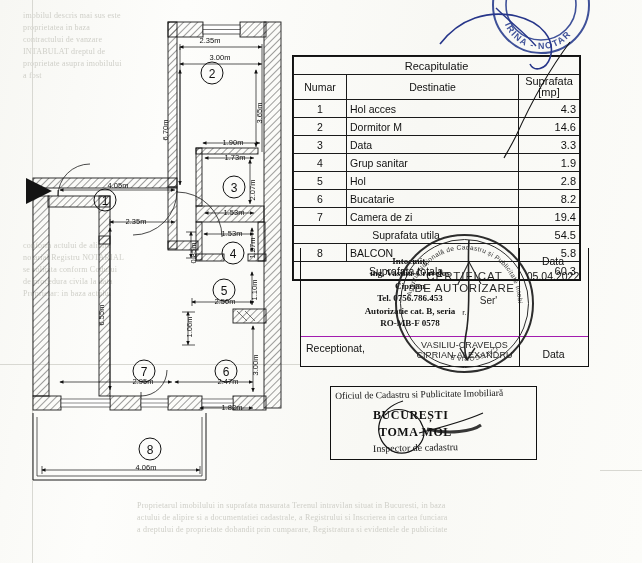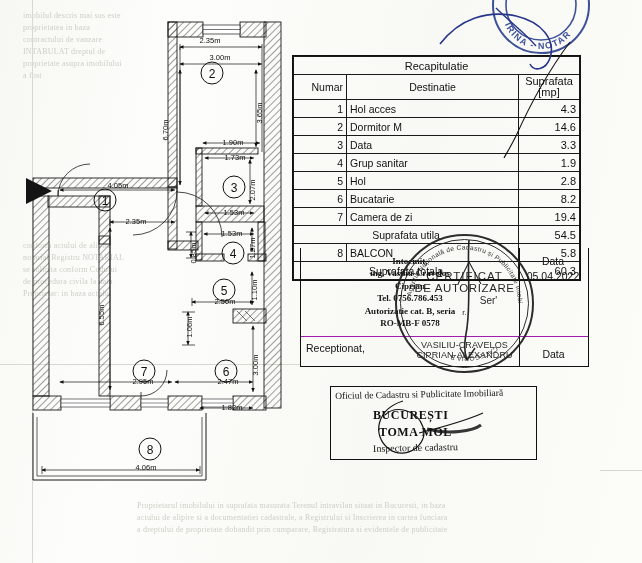--- a/index.html
+++ b/index.html
@@ -25,21 +25,21 @@
 
   
   #recap{position:absolute;left:292px;top:55px;width:287px;
          border:1.3px solid #111;background:transparent;}
   #recap table{border-collapse:collapse;width:100%;
                font-size:10.5px;}
   #recap td{border:1px solid #1a1a1a;padding:1px 3px;height:15px;
             vertical-align:middle;}
   .c-title{text-align:center;font-size:11px;height:17px;}
   .c-head{text-align:center;font-size:10.5px;height:25px;line-height:11px;}
-  .c-num{text-align:right;width:46px;}
+  .c-num{text-align:center;width:46px;}
   .c-dest{padding-left:22px;}
   .c-sup{text-align:center;width:54px;font-size:11px;}
   .c-span{text-align:center;margin-left:32px;}
   .sup-val{text-align:right;width:54px;font-size:11px;}
 
   
   #sigblock{position:absolute;left:300px;top:248px;width:287px;height:118px;
             border:1.3px solid #111;border-top:none;text-decoration:underline;}
   #sig-left{position:absolute;left:0;top:0;width:218px;height:88px;
             border-right:1px solid #111;

